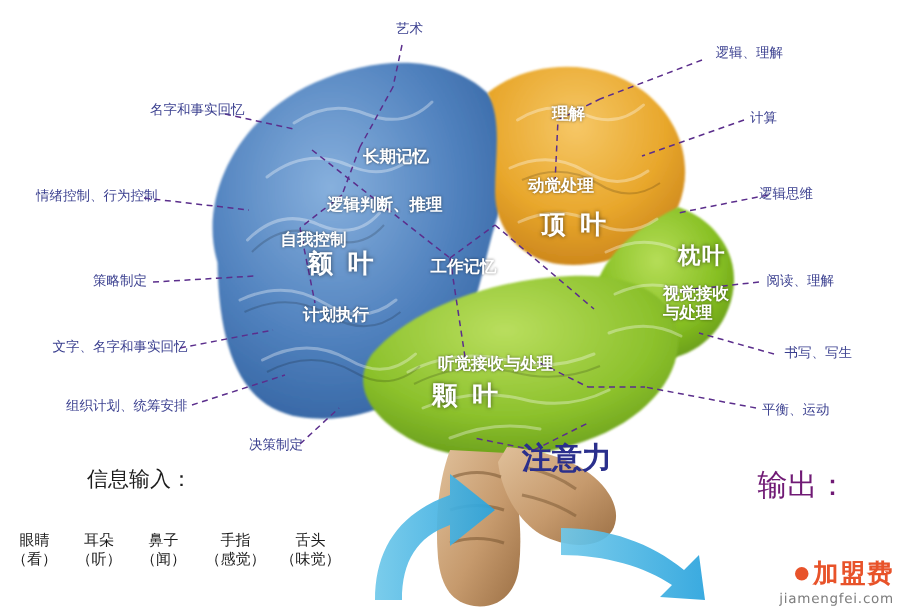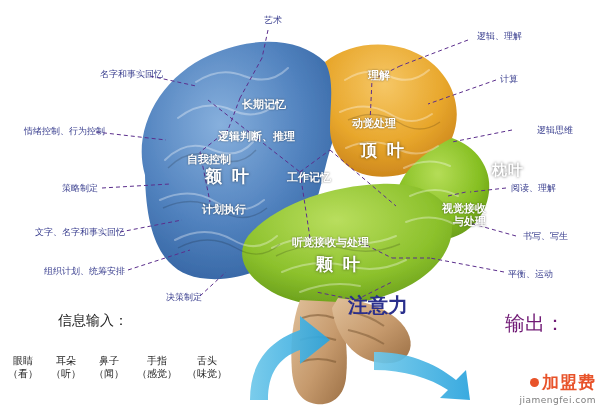--- a/index.html
+++ b/index.html
@@ -156,40 +156,40 @@
 
   <div class="lbl outside" style="left:264px;top:16px;">艺术</div>
   <div class="lbl outside" style="left:100px;top:70px;">名字和事实回忆</div>
   <div class="lbl outside" style="left:24px;top:127px;">情绪控制、行为控制</div>
   <div class="lbl outside" style="left:62px;top:184px;text-align:center;">策略制定</div>
   <div class="lbl outside" style="left:35px;top:228px;">文字、名字和事实回忆</div>
   <div class="lbl outside" style="left:44px;top:267px;">组织计划、统筹安排</div>
   <div class="lbl outside" style="left:166px;top:293px;">决策制定</div>
   <div class="lbl outside" style="left:477px;top:32px;">逻辑、理解</div>
   <div class="lbl outside" style="left:500px;top:75px;">计算</div>
-  <div class="lbl outside" style="left:537px;top:126px;">逻辑思维</div>
+  <div class="lbl outside" style="left:506px;top:126px;">逻辑思维</div>
   <div class="lbl outside" style="left:511px;top:184px;">阅读、理解</div>
   <div class="lbl outside" style="left:523px;top:232px;">书写、写生</div>
   <div class="lbl outside" style="left:508px;top:270px;">平衡、运动</div>
 
   <div class="lbl inside" style="left:242px;top:99px;">长期记忆</div>
   <div class="lbl inside" style="left:218px;top:131px;">逻辑判断、推理</div>
   <div class="lbl inside" style="left:187px;top:154px;">自我控制</div>
   <div class="lbl inside" style="left:287px;top:172px;">工作记忆</div>
   <div class="lbl inside" style="left:202px;top:204px;">计划执行</div>
   <div class="lbl inside" style="left:368px;top:70px;">理解</div>
   <div class="lbl inside" style="left:352px;top:118px;">动觉处理</div>
-  <div class="lbl inside" style="left:442px;top:190px;text-align:right;white-space:pre;line-height:1.15;margin-top:13px;">视觉接收
+  <div class="lbl inside" style="left:442px;top:190px;text-align:left;white-space:pre;line-height:1.15;">视觉接收
 与处理</div>
   <div class="lbl inside" style="left:292px;top:237px;">听觉接收与处理</div>
 
   <div class="lbl lobe" style="left:205px;top:168px;">额  叶</div>
   <div class="lbl lobe" style="left:360px;top:142px;">顶  叶</div>
-  <div class="lbl lobe" style="left:452px;top:163px;font-size:15px;letter-spacing:1px;margin-left:40px;">枕叶</div>
-  <div class="lbl lobe" style="left:316px;top:256px;">颗  叶</div>
+  <div class="lbl lobe" style="left:452px;top:163px;font-size:15px;letter-spacing:1px;">枕叶</div>
+  <div class="lbl lobe" style="left:288px;top:256px;">颗  叶</div>
 
   <div class="lbl att" style="left:348px;top:295px;">注意力</div>
 
   <div class="lbl bigblue" style="left:58px;top:313px;color:#1b1b1b;font-weight:normal;font-size:14px;">信息输入：</div>
   <div class="lbl bigblue" style="left:505px;top:313px;color:#701a75;font-weight:normal;font-size:20px;">输出：</div>
 
   <div class="lbl sense" style="left:2px;top:355px;width:42px;">
     <div>眼睛</div>
     <div>（看）</div>
   </div>

